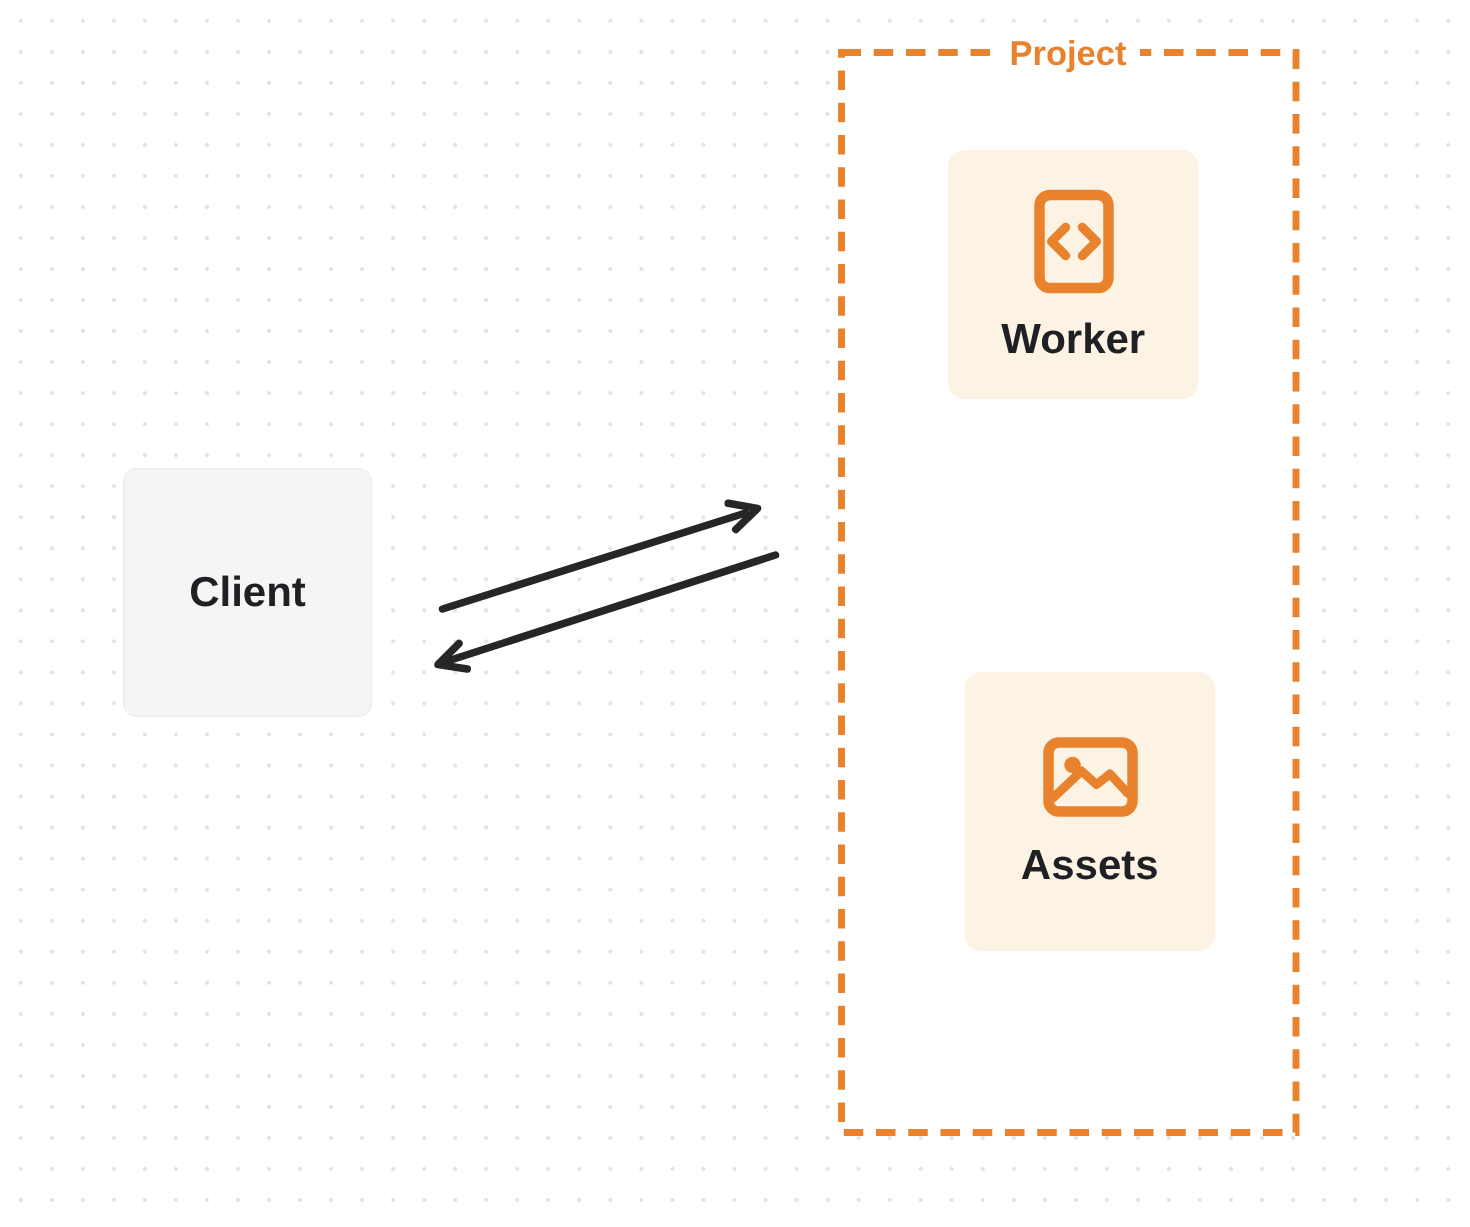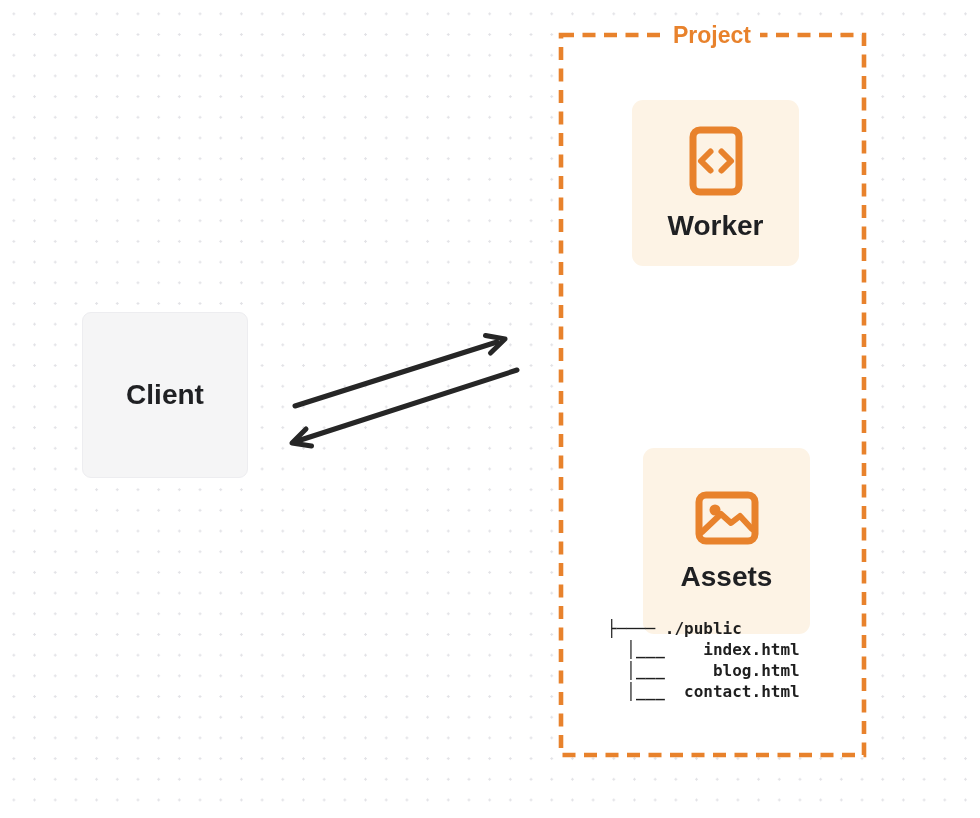--- a/index.html
+++ b/index.html
@@ -156,18 +156,14 @@
 
   <div class="card card-assets">
     <svg width="64" height="54" viewBox="0 0 64 54" aria-hidden="true">
       <rect class="icon-stroke" x="4" y="4" width="56" height="46" rx="7" stroke-width="7"></rect>
       <circle cx="20" cy="19" r="5.5" fill="#e8822c"></circle>
       <polyline class="icon-stroke" points="7,41 26,23 36,32 45,25 57,38" stroke-width="6" stroke-linecap="round" stroke-linejoin="round"></polyline>
     </svg>
     <div class="card-label">Assets</div>
   </div>
 
-  <pre class="file-tree">├──── ./public
-  │___    index.html
-  │___     blog.html
-  │___  contact.html</pre>
 
 </div>
 
 </body></html>

